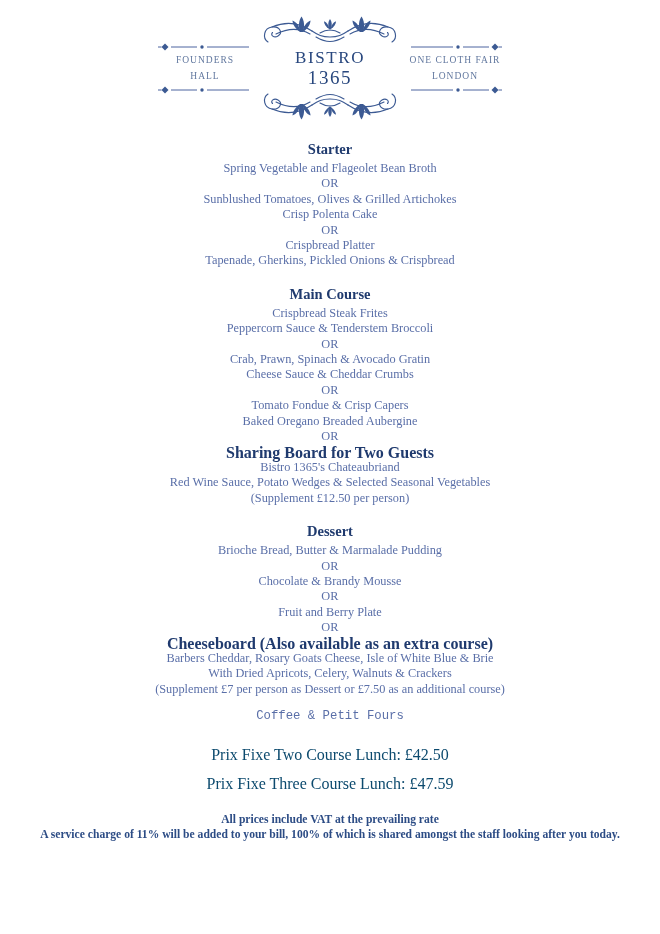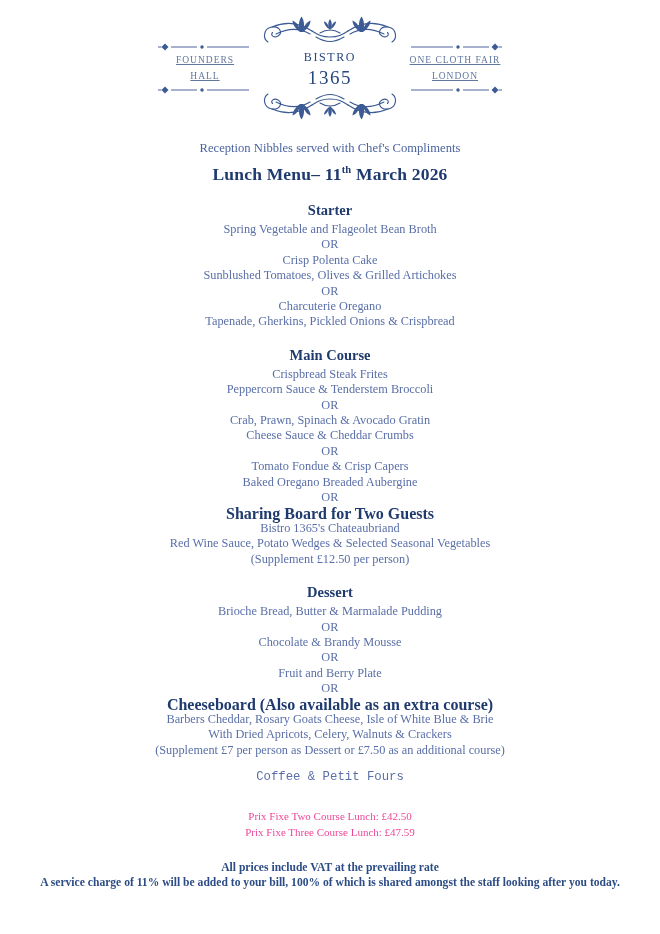--- a/index.html
+++ b/index.html
@@ -48,28 +48,27 @@
     line-height: 10px;
   }
   .logo-side-text {
     font-size: 9.5px;
     letter-spacing: 1.0px;
     line-height: 12.5px;
     color: #62789f;
     font-family: "Liberation Serif", serif;
     text-transform: uppercase;
     padding: 2px 0;
-    text-decoration: underline;
   }
   .logo-center {
     width: 150px;
     text-align: center;
   }
   .brand-name {
-    font-size: 12px;
+    font-size: 17px;
     letter-spacing: 1.6px;
     color: #28477e;
     line-height: 19px;
   }
   .brand-num {
     font-size: 19px;
     letter-spacing: 1.6px;
     color: #28477e;
     line-height: 21px;
   }
@@ -130,23 +129,24 @@
     font-size: 12.3px;
     line-height: 15.4px;
     color: #5a6fa8;
     margin-top: 12px;
     font-family: Liberation Mono, monospace;
   }
   .price-block {
     margin-top: 22px;
   }
   .price-line {
-    font-size: 11px;
+    font-size: 16px;
     line-height: 16px;
-    color: #ec4899;
+    color: #0c4a6e;
+    margin-top: 13px;
   }
   .footer-block {
     margin-top: 20px;
   }
   .footer-line {
     font-size: 11.6px;
     font-weight: bold;
     color: #2c4c85;
     line-height: 15px;
   }
@@ -276,34 +276,30 @@
             <circle cx="51" cy="5" r="1.7" fill="#3c5a93"></circle>
             <path d="M88 1.6 L91.5 5 L88 8.4 L84.5 5 Z" fill="#3c5a93"></path>
             <line x1="91.5" y1="5" x2="95" y2="5" stroke="#4c64a0" stroke-width="1"></line>
           </svg>
         </span>
       </div>
 
     </div>
   </div>
 
-  <div class="center">
-    <div class="intro-line">Reception Nibbles served with Chef's Compliments</div>
-    <div class="menu-title"><span>Lunch Menu– 11</span><sup>th</sup><span> March 2026</span></div>
-  </div>
 
   <div class="center" id="sections-root">
       <div class="section">
         <div class="section-title">Starter</div>
         <div class="line">Spring Vegetable and Flageolet Bean Broth</div>
         <div class="line or">OR</div>
+        <div class="line">Sunblushed Tomatoes, Olives &amp; Grilled Artichokes</div>
         <div class="line">Crisp Polenta Cake</div>
-        <div class="line">Sunblushed Tomatoes, Olives &amp; Grilled Artichokes</div>
-        <div class="line or">OR</div>
-        <div class="line">Charcuterie Oregano</div>
+        <div class="line or">OR</div>
+        <div class="line">Crispbread Platter</div>
         <div class="line">Tapenade, Gherkins, Pickled Onions &amp; Crispbread</div>
       </div>
       <div class="section">
         <div class="section-title">Main Course</div>
         <div class="line">Crispbread Steak Frites</div>
         <div class="line">Peppercorn Sauce &amp; Tenderstem Broccoli</div>
         <div class="line or">OR</div>
         <div class="line">Crab, Prawn, Spinach &amp; Avocado Gratin</div>
         <div class="line">Cheese Sauce &amp; Cheddar Crumbs</div>
         <div class="line or">OR</div>

